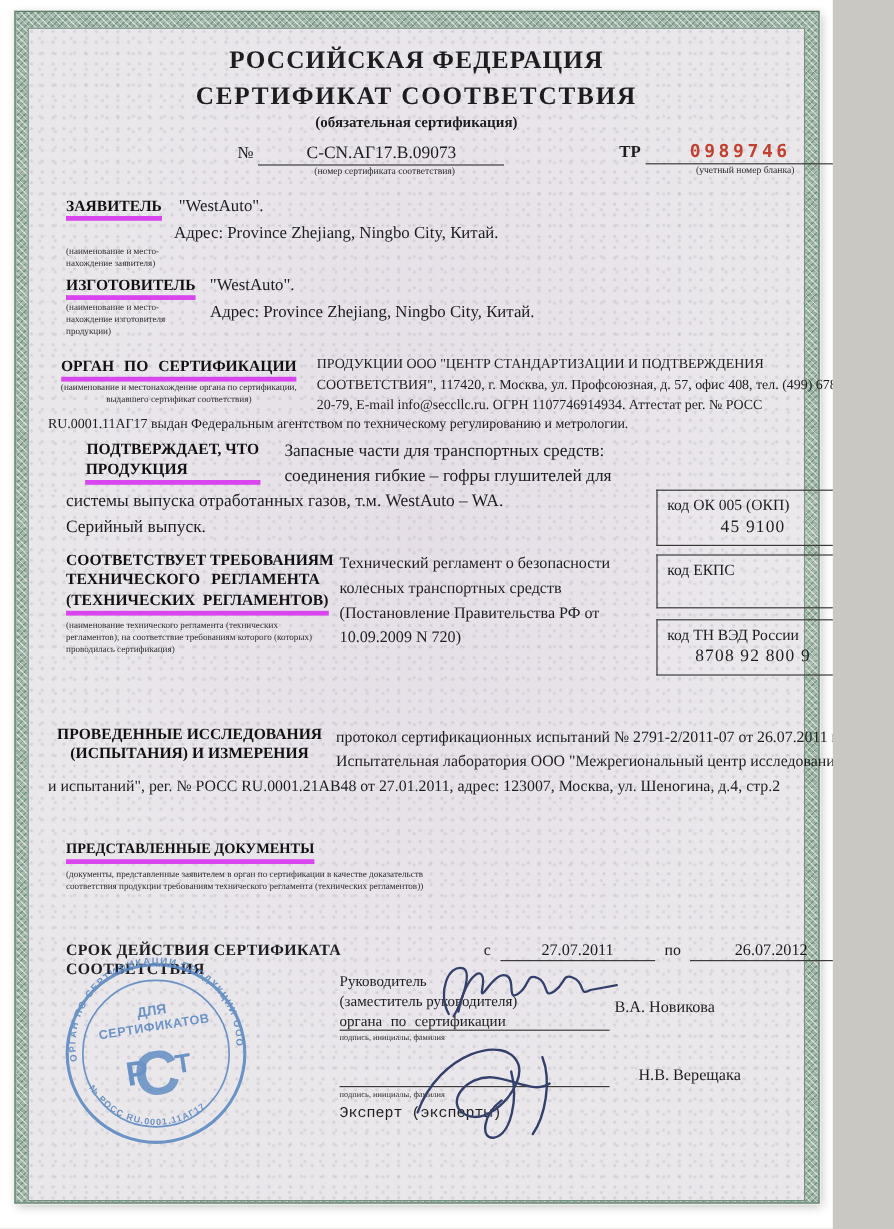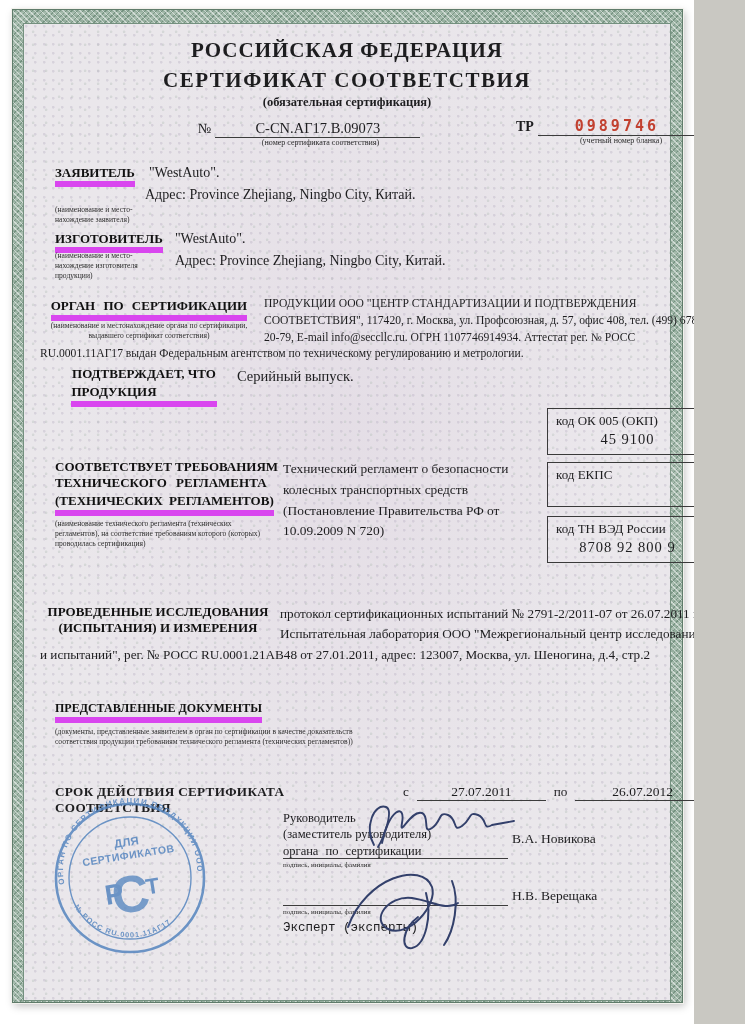--- a/index.html
+++ b/index.html
@@ -28,21 +28,21 @@
   .title-1{left:36px;right:36px;top:38px;text-align:center;font-size:21px;font-weight:bold;letter-spacing:1px;}
   .title-2{left:36px;right:36px;top:68px;text-align:center;font-size:21px;font-weight:bold;letter-spacing:1.5px;}
   .title-3{left:36px;right:36px;top:95px;text-align:center;font-size:12.5px;font-weight:bold;}
 
   .numrow-label{font-size:14px;}
   .u-line{display:inline-block;border-bottom:1px solid #3c3c3c;text-align:center;}
   .cap{font-size:8px;text-align:center;color:#2b2b2b;}
   .red-num{color:#c2402f;font-family:"DejaVu Sans Mono", monospace;font-weight:bold;font-size:15px;letter-spacing:3px;}
 
   .sec-label{font-weight:bold;font-size:13px;color:#111;}
-  .sec-label.u{border-bottom:6px solid #d946ef;padding-bottom:1px;}
+  .sec-label.u{border-bottom:4px solid #d946ef;padding-bottom:1px;}
   .sublabel{font-size:7.6px;line-height:1.3;color:#2d2d2d;}
   .val{font-size:14px;line-height:1.45;}
   .val-sm{font-size:11.6px;line-height:1.45;}
   .val-md{font-size:13.4px;line-height:1.55;}
 
   .float-label{float:left;text-align:center;}
   .clearfix::after{content:"";display:table;clear:both;}
 
   .codebox{border:1.2px solid #3a3a3a;border-right:none;padding:4px 8px 3px 8px;background:rgba(255,255,255,.06);}
   .codebox .cb-label{font-size:13px;}
@@ -112,20 +112,21 @@
         <div class="sublabel">(наименование и местонахождение органа по сертификации, выдавшего сертификат соответствия)</div>
       </div>
       <div class="val-sm">ПРОДУКЦИИ ООО "ЦЕНТР СТАНДАРТИЗАЦИИ И ПОДТВЕРЖДЕНИЯ СООТВЕТСТВИЯ", 117420, г. Москва, ул. Профсоюзная, д. 57, офис 408, тел. (499) 678-20-79, E-mail info@seccllc.ru. ОГРН 1107746914934. Аттестат рег. № РОСС RU.0001.11АГ17 выдан Федеральным агентством по техническому регулированию и метрологии.</div>
     </div>
 
     <div class="abs clearfix" style="left:55px;top:366px;width:505px;">
       <div class="float-label" style="width:178px;padding-right:4px;">
         <div class="sec-label">ПОДТВЕРЖДАЕТ, ЧТО</div>
         <div class="sec-label u" style="display:inline-block;padding-right:60px;">ПРОДУКЦИЯ</div>
       </div>
+      <div class="val" style="font-size:14.5px;">Запасные части для транспортных средств: соединения гибкие – гофры глушителей для системы выпуска отработанных газов, т.м. WestAuto – WA.</div>
       <div class="val" style="font-size:14.5px;">Серийный выпуск.</div>
     </div>
 
     <div class="abs" style="left:547px;top:408px;width:160px;">
       <div class="codebox" style="min-height:38px;margin-bottom:7px;">
         <div class="cb-label">код ОК 005 (ОКП)</div>
         <div class="cb-value">45 9100</div>
       </div>
       <div class="codebox" style="min-height:36px;margin-bottom:9px;">
         <div class="cb-label">код ЕКПС</div>
@@ -216,16 +217,16 @@
     <div class="abs sig-cap" style="left:283px;top:908px;">подпись, инициалы, фамилия</div>
     <div class="abs" style="left:330px;top:855px;">
       <svg width="180" height="100" viewBox="0 0 180 100">
         <g fill="none" stroke="#33406b" stroke-width="2" stroke-linecap="round">
           <path d="M 18,72 C 36,22 92,6 102,32 C 108,50 78,84 58,74 C 40,65 58,40 82,43 C 102,46 116,56 128,48"></path>
           <path d="M 96,38 C 102,60 96,90 82,93 C 70,95 72,74 88,62"></path>
           <path d="M 122,26 C 130,46 124,76 114,90"></path>
         </g>
       </svg>
     </div>
-    <div class="abs sig-name" style="left:512px;top:888px;">Н.В. Верещака</div>
+    <div class="abs sig-name" style="left:532px;top:888px;">Н.В. Верещака</div>
 
   </div>
 </div>
 
 </body></html>

